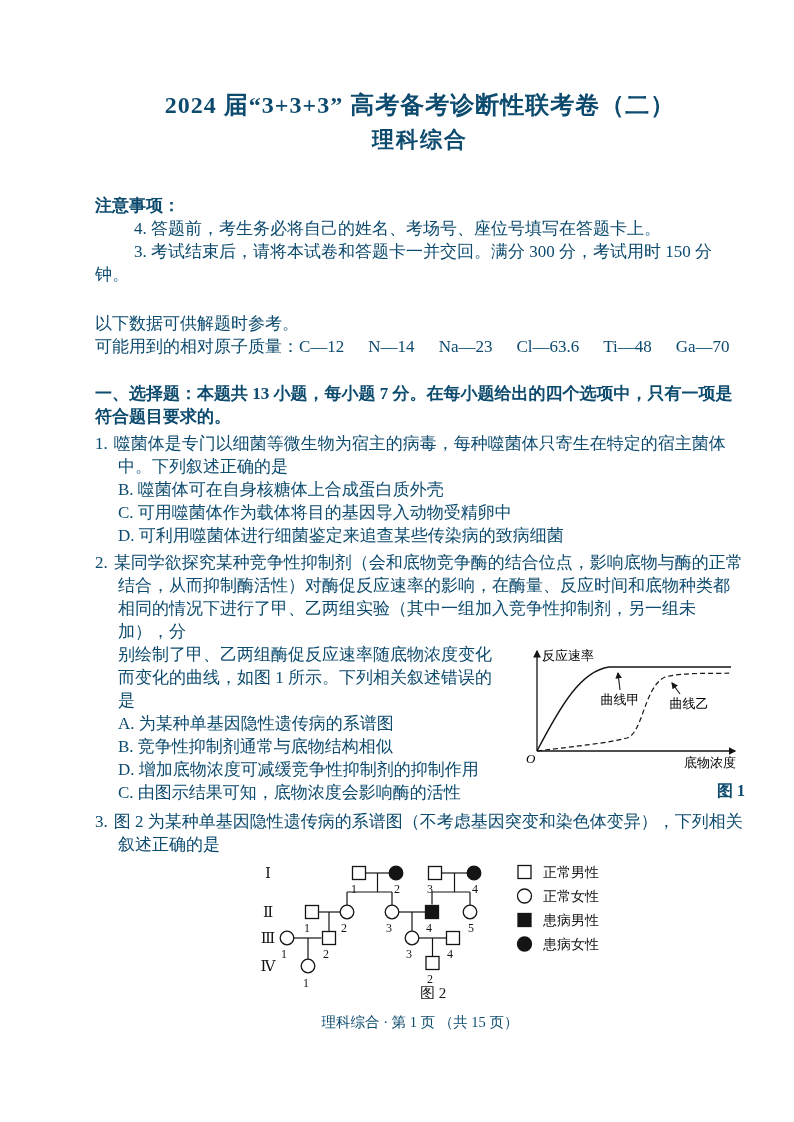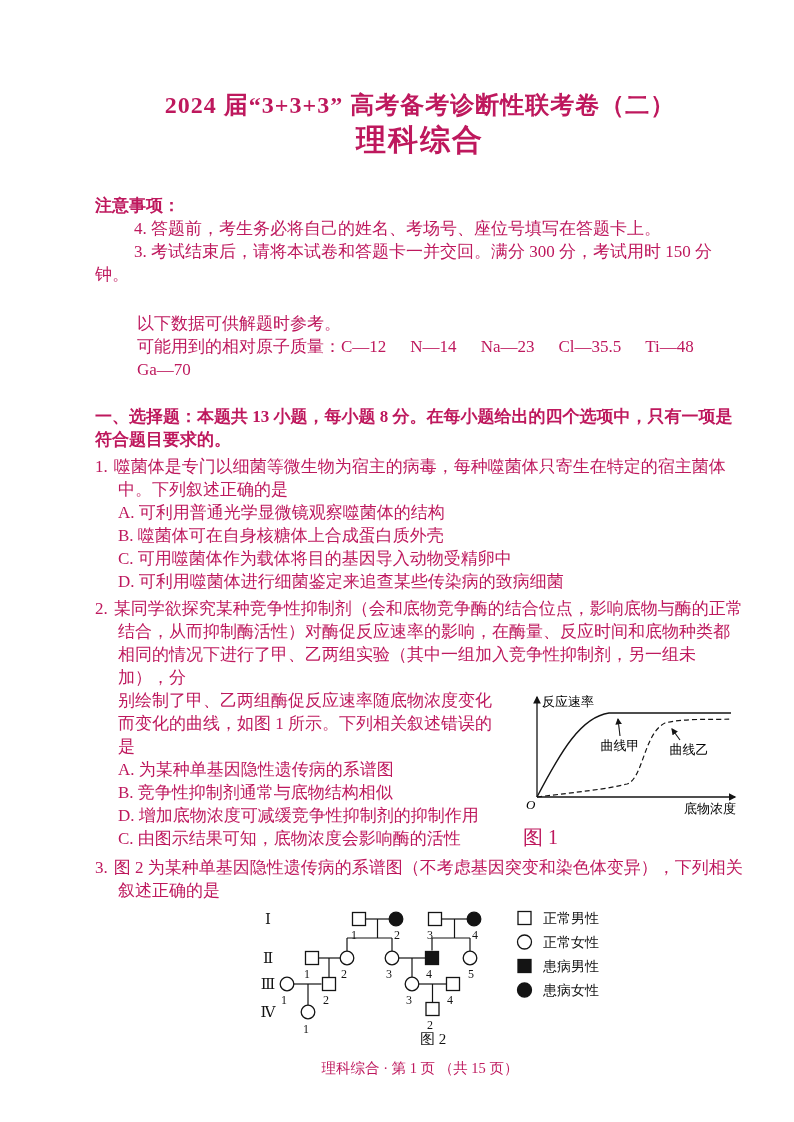--- a/index.html
+++ b/index.html
@@ -1,42 +1,42 @@
 <!DOCTYPE html>
 <html><head>
 <meta charset="utf-8">
 <style>
   html,body { margin:0; padding:0; background:#888; }
   .page {
     position:relative; width:794px; height:1122px; margin:0 auto;
-    background:#ffffff; color:#be185d;
+    background:#ffffff; color:#0c4a6e;
     font-family:"Liberation Serif","DejaVu Serif",serif;
     font-size:17px; line-height:23px;
     overflow:hidden;
   }
   .content { padding:90px 49px 0 95px; }
   .doc-title { font-size:24px; line-height:30px; font-weight:700; text-align:center; margin:0 0 6px 0; letter-spacing:1px; }
-  .doc-subtitle { font-size:30px; line-height:28px; font-weight:700; text-align:center; margin:0 0 40px 0; letter-spacing:2px; }
+  .doc-subtitle { font-size:22px; line-height:28px; font-weight:700; text-align:center; margin:0 0 40px 0; letter-spacing:2px; }
   .notices-heading { font-weight:700; margin:0; }
   .notice-item { margin:0; text-indent:2.3em; }
-  .ref-block { margin-top:26px;margin-left:42px; }
+  .ref-block { margin-top:26px; }
   .ref-intro { margin:0; }
   .ref-masses { margin:0; }
   .mass-item { display:inline-block; margin-right:24px; }
   .mass-item:last-child { margin-right:0; }
   .section-heading { margin:24px 0 0 0; font-weight:700; }
   .question { margin-top:4px; }
   .stem { margin:0; padding-left:23px; text-indent:-23px; }
   .stem-cont { margin:0; padding-left:23px; }
   .qnum { margin-right:6px; }
   .options { padding-left:23px; }
   .option-item { line-height:23px; }
   .q2-wrap::after { content:""; display:block; clear:both; }
   .fig1 { float:right; width:222px; margin:2px 0 2px 10px; }
-  .fig-caption { text-align:left; font-size:20px; line-height:20px; }
+  .fig-caption { text-align:right; font-size:16px; line-height:20px;font-weight:bold; }
   .fig2 { margin:3px 0 0 155px; width:370px; }
   .page-footer { text-align:center; font-size:14.5px; line-height:19px; margin-top:8px; }
   svg text { font-family:"Liberation Serif","DejaVu Serif",serif; }
 </style>
 </head>
 <body>
 
 <div class="page">
   <div class="content">
 
@@ -46,29 +46,28 @@
     <div>
       <p class="notices-heading">注意事项：</p>
       <div>
           <p class="notice-item">4. 答题前，考生务必将自己的姓名、考场号、座位号填写在答题卡上。</p>
           <p class="notice-item">3. 考试结束后，请将本试卷和答题卡一并交回。满分 300 分，考试用时 150 分钟。</p>
         </div>
     </div>
 
     <div class="ref-block">
       <p class="ref-intro">以下数据可供解题时参考。</p>
-      <p class="ref-masses"><span>可能用到的相对原子质量：</span><span><span class="mass-item">C—12</span><span class="mass-item">N—14</span><span class="mass-item">Na—23</span><span class="mass-item">Cl—35.5</span><span class="mass-item">Ti—48</span><span class="mass-item">Ga—70</span></span></p>
-    </div>
-
-    <p class="section-heading">一、选择题：本题共 13 小题，每小题 8 分。在每小题给出的四个选项中，只有一项是符合题目要求的。</p>
+      <p class="ref-masses"><span>可能用到的相对原子质量：</span><span><span class="mass-item">C—12</span><span class="mass-item">N—14</span><span class="mass-item">Na—23</span><span class="mass-item">Cl—63.6</span><span class="mass-item">Ti—48</span><span class="mass-item">Ga—70</span></span></p>
+    </div>
+
+    <p class="section-heading">一、选择题：本题共 13 小题，每小题 7 分。在每小题给出的四个选项中，只有一项是符合题目要求的。</p>
 
     <div class="question">
       <p class="stem"><span class="qnum">1.</span><span>噬菌体是专门以细菌等微生物为宿主的病毒，每种噬菌体只寄生在特定的宿主菌体中。下列叙述正确的是</span></p>
       <div class="options">
-          <div class="option-item">A. 可利用普通光学显微镜观察噬菌体的结构</div>
           <div class="option-item">B. 噬菌体可在自身核糖体上合成蛋白质外壳</div>
           <div class="option-item">C. 可用噬菌体作为载体将目的基因导入动物受精卵中</div>
           <div class="option-item">D. 可利用噬菌体进行细菌鉴定来追查某些传染病的致病细菌</div>
         </div>
     </div>
 
     <div class="question">
       <p class="stem"><span class="qnum">2.</span><span>某同学欲探究某种竞争性抑制剂（会和底物竞争酶的结合位点，影响底物与酶的正常结合，从而抑制酶活性）对酶促反应速率的影响，在酶量、反应时间和底物种类都相同的情况下进行了甲、乙两组实验（其中一组加入竞争性抑制剂，另一组未加），分</span></p>
       <div class="q2-wrap">
         <figure class="fig1" style="margin-block:0;margin-inline:0 0;float:right;width:222px;margin-left:26px;">

